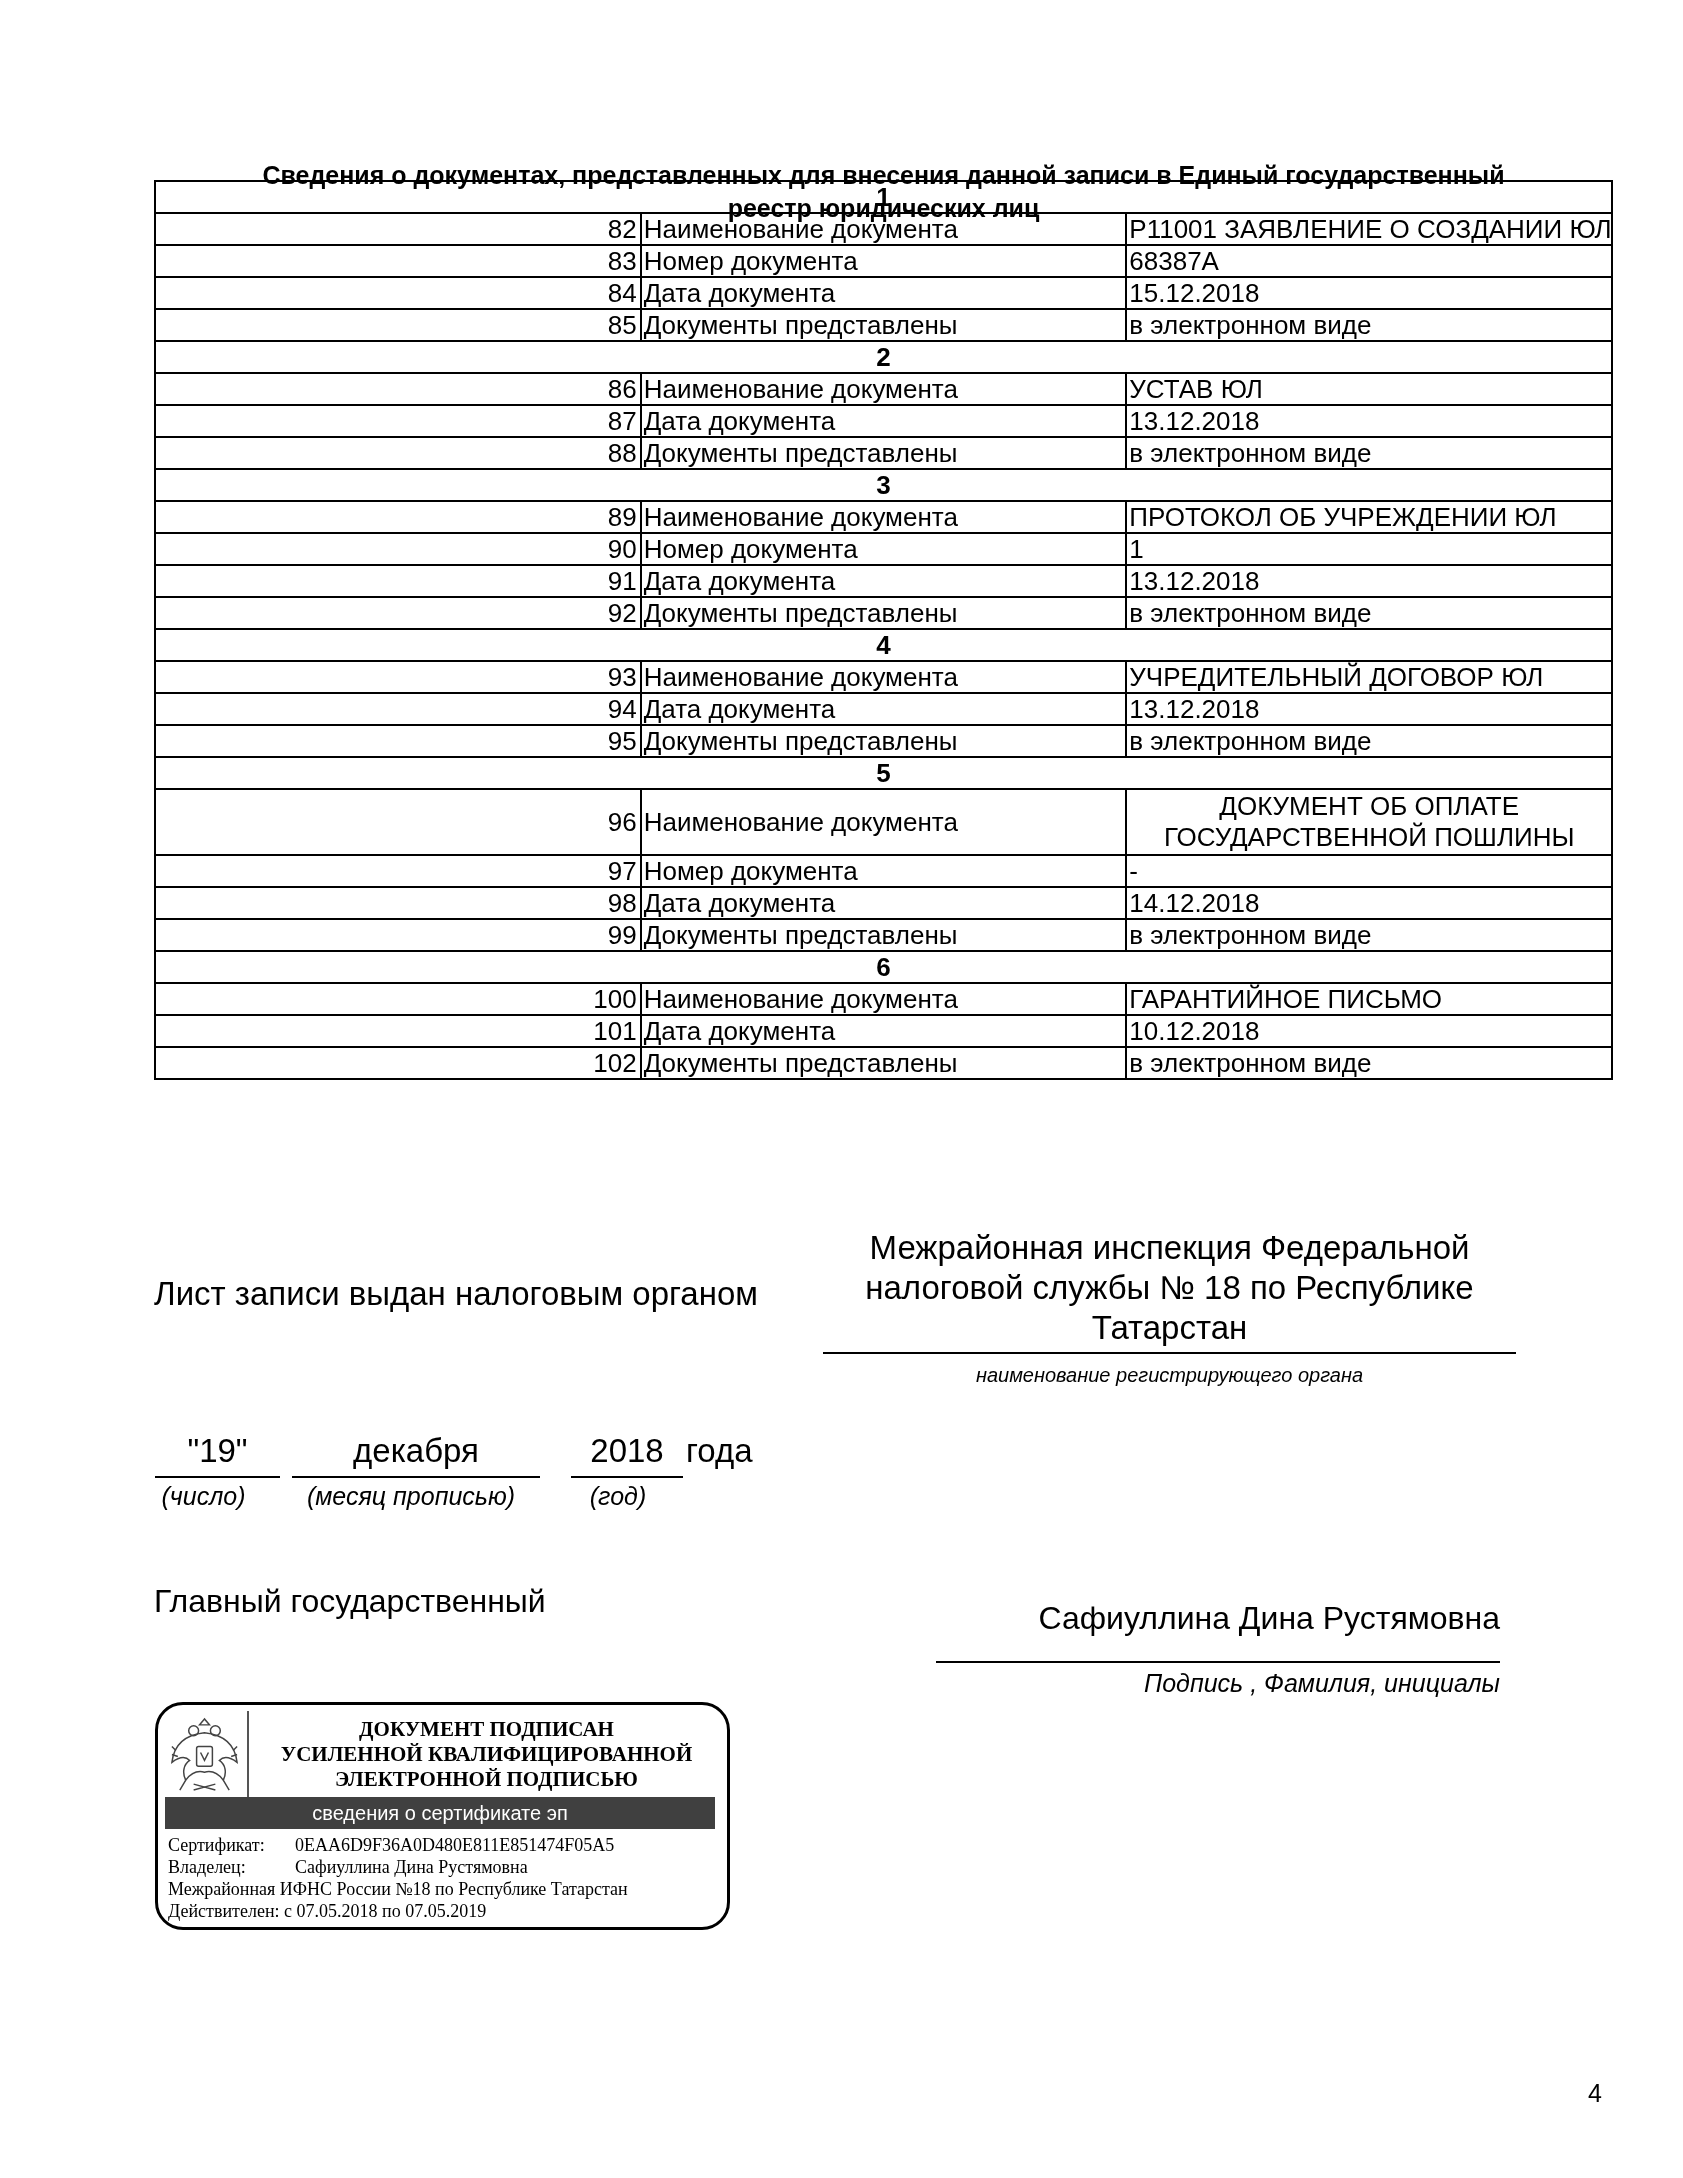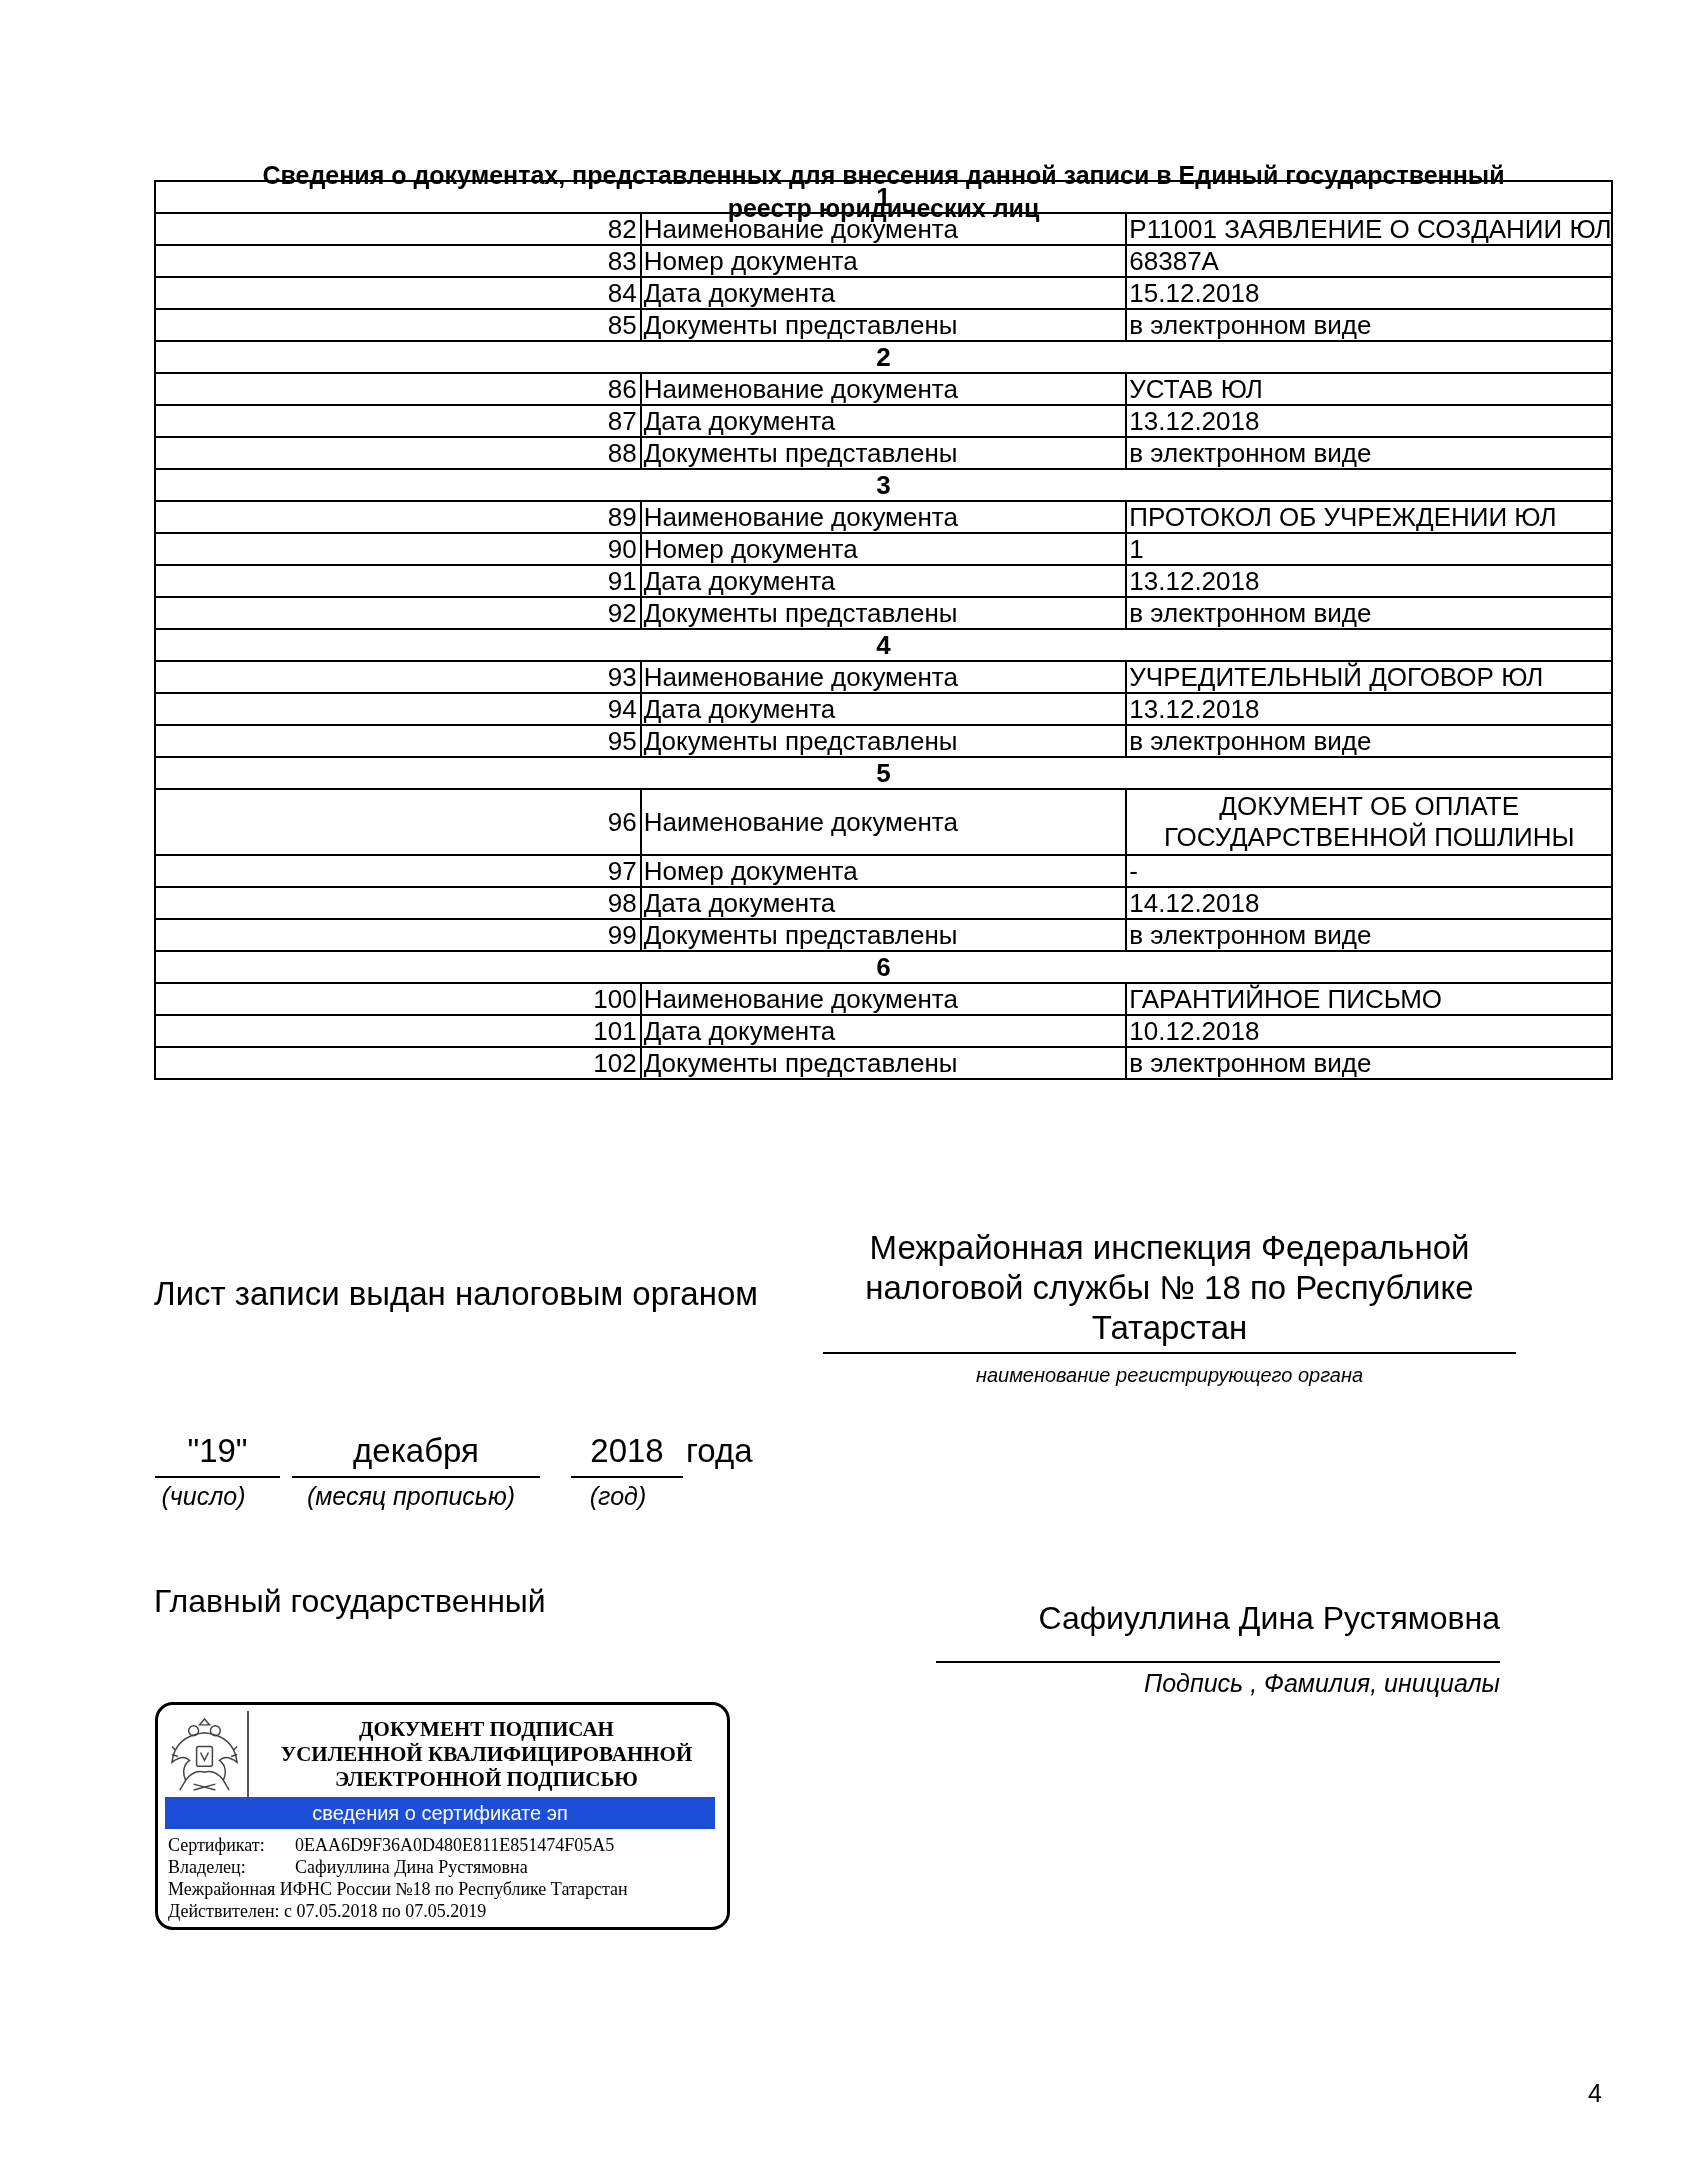--- a/index.html
+++ b/index.html
@@ -21,26 +21,26 @@
   .org-line { left:823px; top:1352px; width:693px; height:0; border-top:2px solid #000; }
   .org-caption { left:823px; width:693px; top:1364px; text-align:center; font-style:italic; font-size:20px; }
   .date-val { top:1432px; font-size:33px; text-align:center; }
   .date-line { top:1476px; height:0; border-top:2px solid #000; }
   .date-cap { top:1482px; font-style:italic; font-size:25px; text-align:center; }
   .year-suffix { left:686px; top:1432px; font-size:33px; }
   .pos-title { left:154px; top:1582px; font-size:32px; line-height:38px; }
   .signer-name { left:936px; width:564px; top:1600px; text-align:right; font-size:32px; }
   .signer-line { left:936px; top:1661px; width:564px; height:0; border-top:2px solid #000; }
   .signer-cap { left:936px; width:564px; top:1669px; text-align:right; font-style:italic; font-size:25px; }
-  .stamp { left:155px; top:1702px; width:569px; height:222px; border:3px solid #000; border-radius:18px; }
+  .stamp { left:155px; top:1702px; width:569px; height:222px; border:3px solid #000; border-radius:28px; }
   .emblem { left:8px; top:6px; width:81px; height:87px; border-right:2px solid #555; }
   .emblem svg { width:77px; height:85px; }
   .stamp-head { left:91px; top:12px; width:475px; text-align:center;
                 font-family:"Liberation Serif", serif; font-weight:bold; font-size:21px; line-height:25px; }
-  .stamp-bar { left:7px; top:92px; width:550px; height:32px; background:#1d4ed8; color:#fff;
+  .stamp-bar { left:7px; top:92px; width:550px; height:32px; background:#404040; color:#fff;
                text-align:center; font-size:20px; line-height:32px; }
   .stamp-info { left:10px; top:129px; font-family:"Liberation Serif", serif; font-size:18px; line-height:22px; }
   .stamp-info .k { display:inline-block; width:127px; }
   .page-num { left:1588px; top:2079px; font-size:25px; }
 </style>
 </head>
 <body>
 
 <div class="abs title">
   <div>Сведения о документах, представленных для внесения данной записи в Единый государственный</div>

